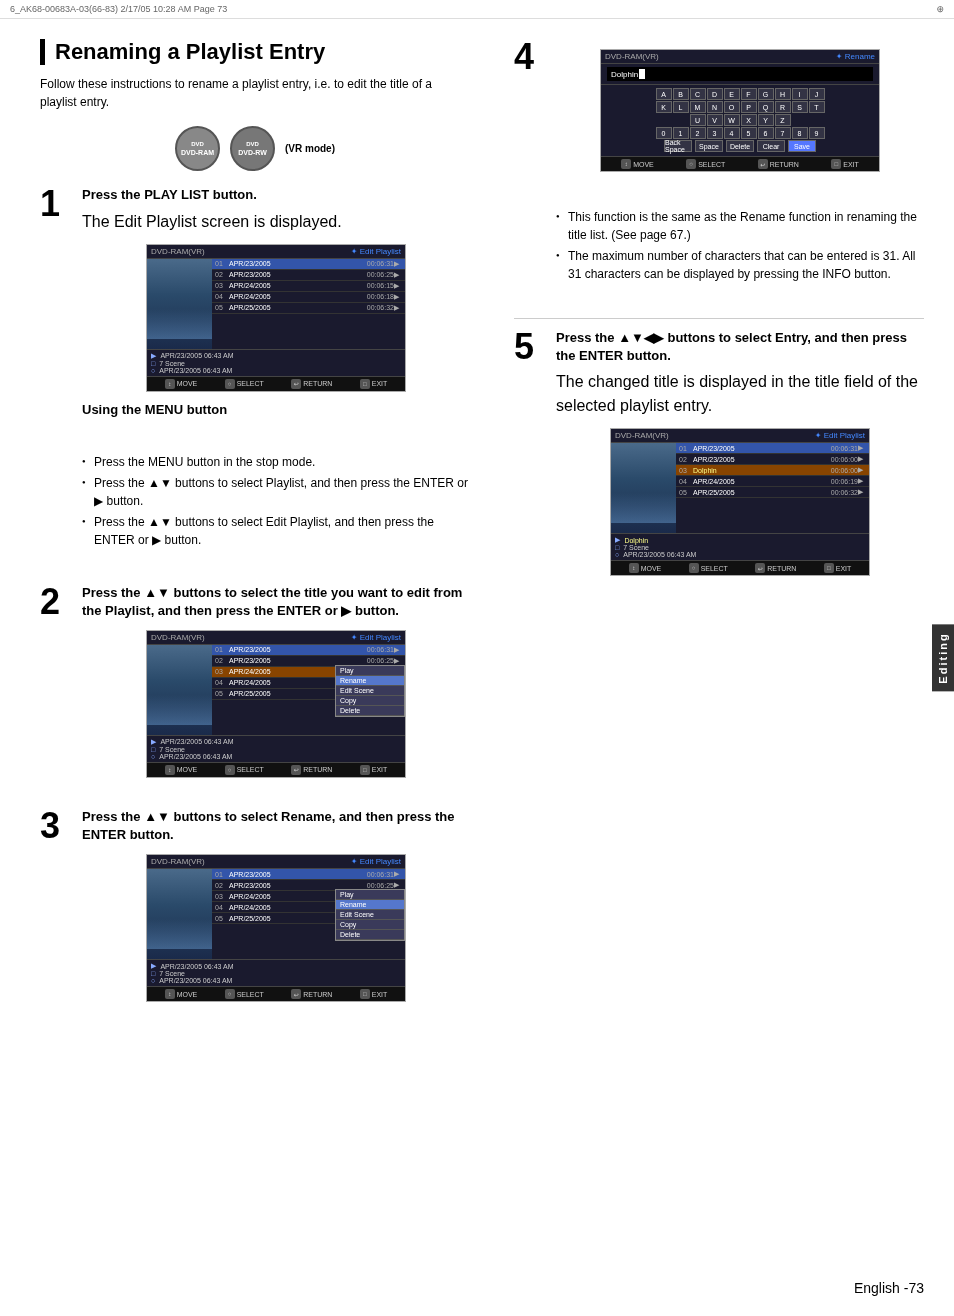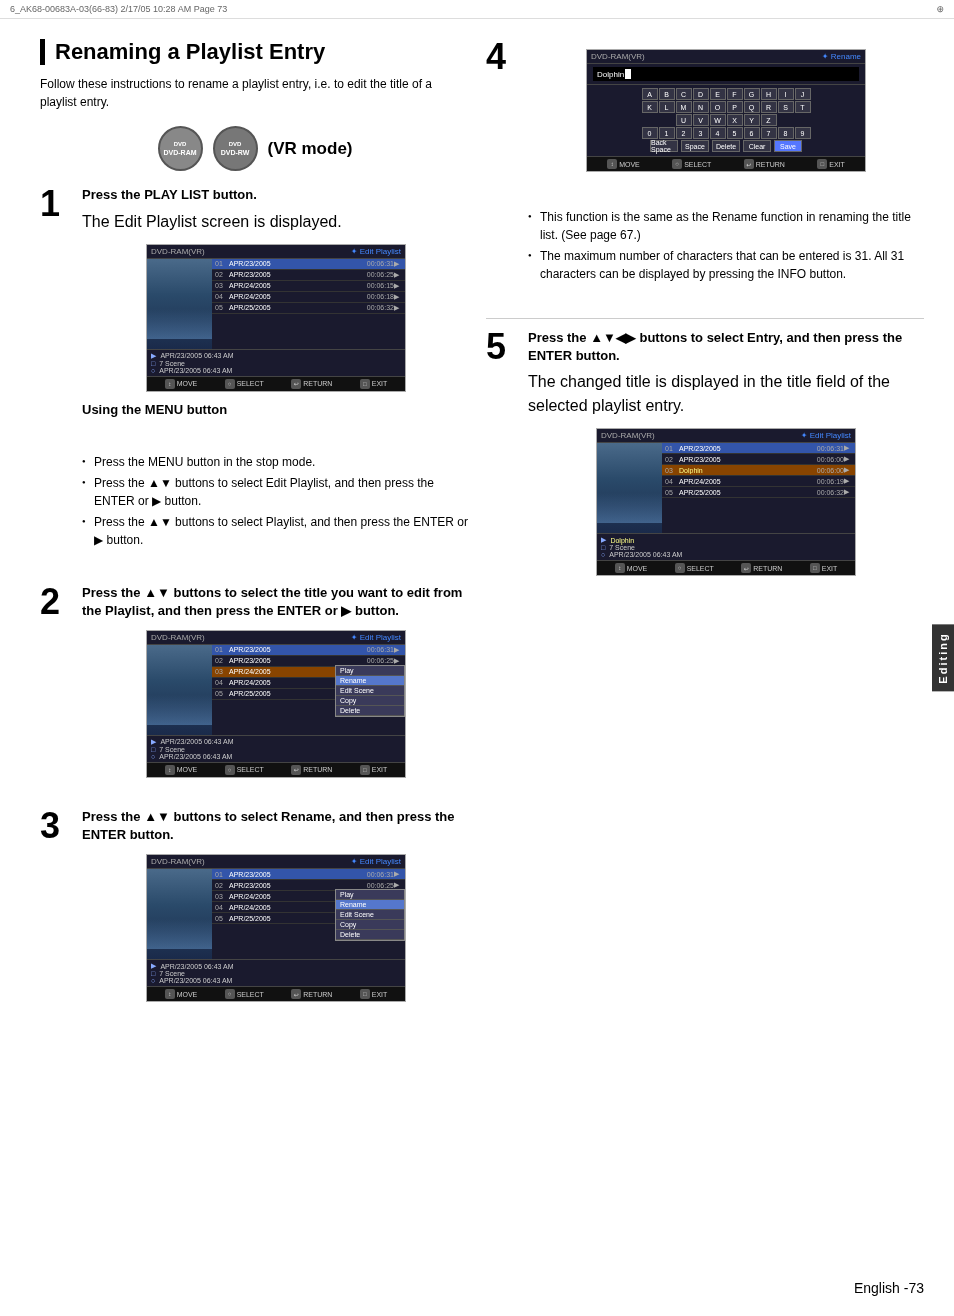--- a/index.html
+++ b/index.html
@@ -10,21 +10,21 @@
       font-family: Arial, Helvetica, sans-serif;
       font-size: 13px;
       color: #000;
       position: relative;
     }
 
     
     .main-content {
       display: flex;
       padding: 20px 30px 20px 40px;
-      gap: 16px;
+      gap: 44px;
     }
 
     .left-column {
       width: 430px;
       flex-shrink: 0;
     }
 
     .right-column {
       flex: 1;
     }
@@ -69,21 +69,21 @@
       border: 2px solid #555;
     }
 
     .mode-label {
       font-size: 7px;
       color: white;
       margin-top: 2px;
     }
 
     .vr-mode-text {
-      font-size: 17px;
+      font-size: 10px;
       font-weight: bold;
     }
 
     
     .step-container {
       display: flex;
       gap: 12px;
       margin-bottom: 20px;
       align-items: flex-start;
     }
@@ -574,22 +574,22 @@
                   <span>EXIT</span>
                 </div>
             </div>
           </div>
         </div>
 
         <div class="menu-section">
           <div class="menu-title">Using the MENU button</div>
           <ul class="bullet-list">
             <li>Press the MENU button in the stop mode.</li>
+            <li>Press the ▲▼ buttons to select Playlist, and then press the ENTER or ▶ button.</li>
             <li>Press the ▲▼ buttons to select Edit Playlist, and then press the ENTER or ▶ button.</li>
-            <li>Press the ▲▼ buttons to select Playlist, and then press the ENTER or ▶ button.</li>
           </ul>
         </div>
       </div>
     </div>
 
     <div class="step-container">
       <div class="step-number">2</div>
       <div class="step-content">
         <div class="step-title">Press the ▲▼ buttons to select the title you want to edit from the Playlist, and then press the ENTER or ▶ button.</div>
 

